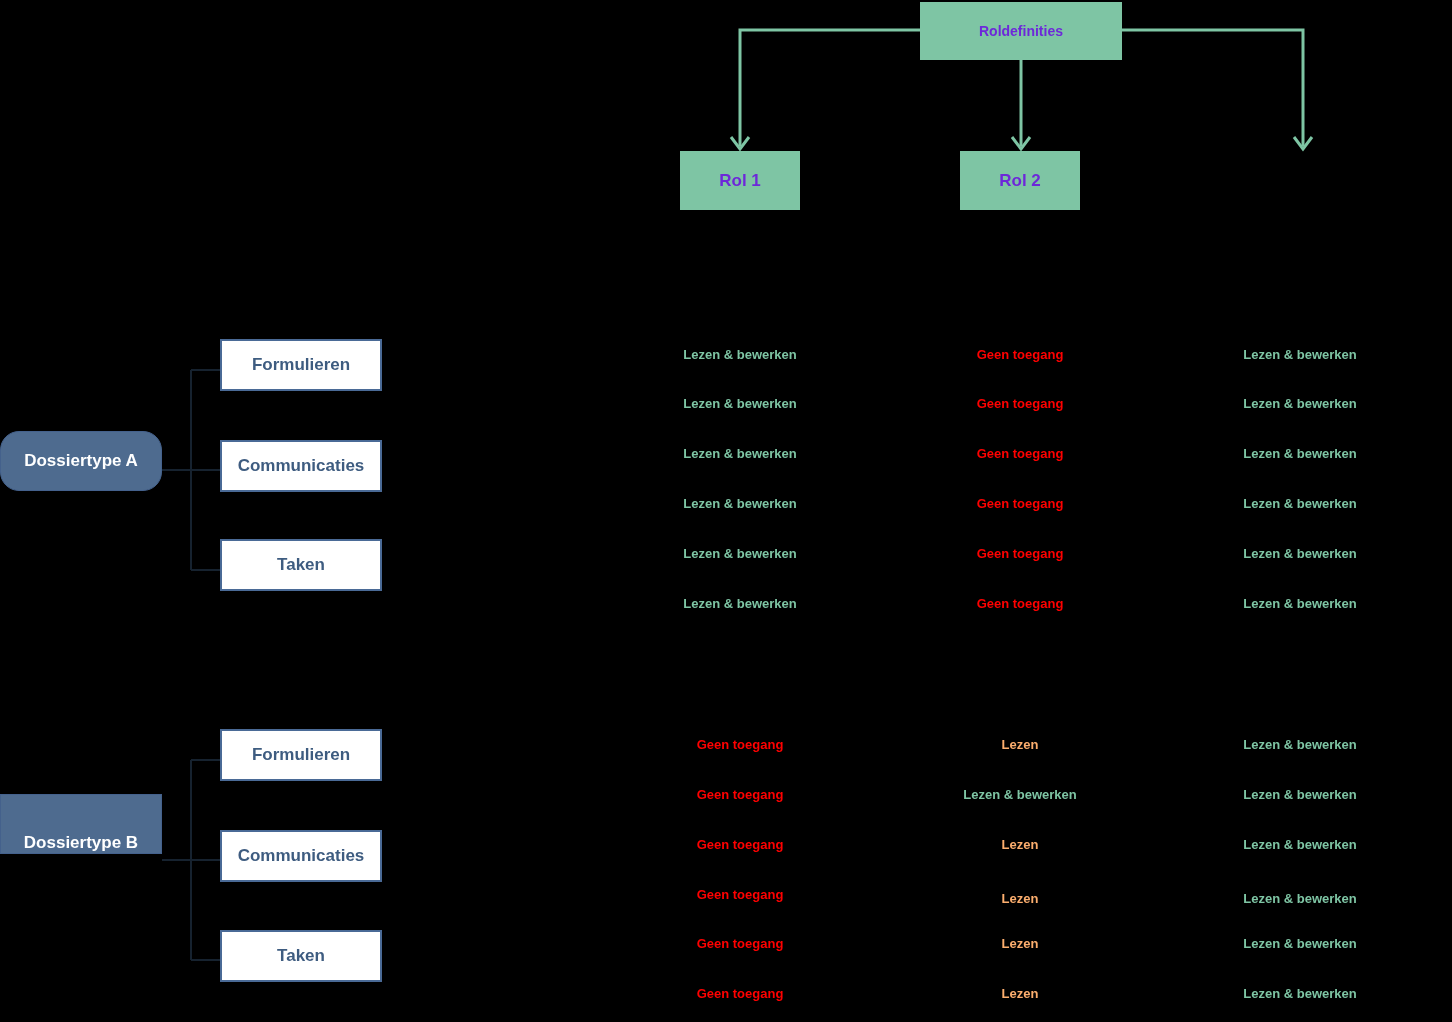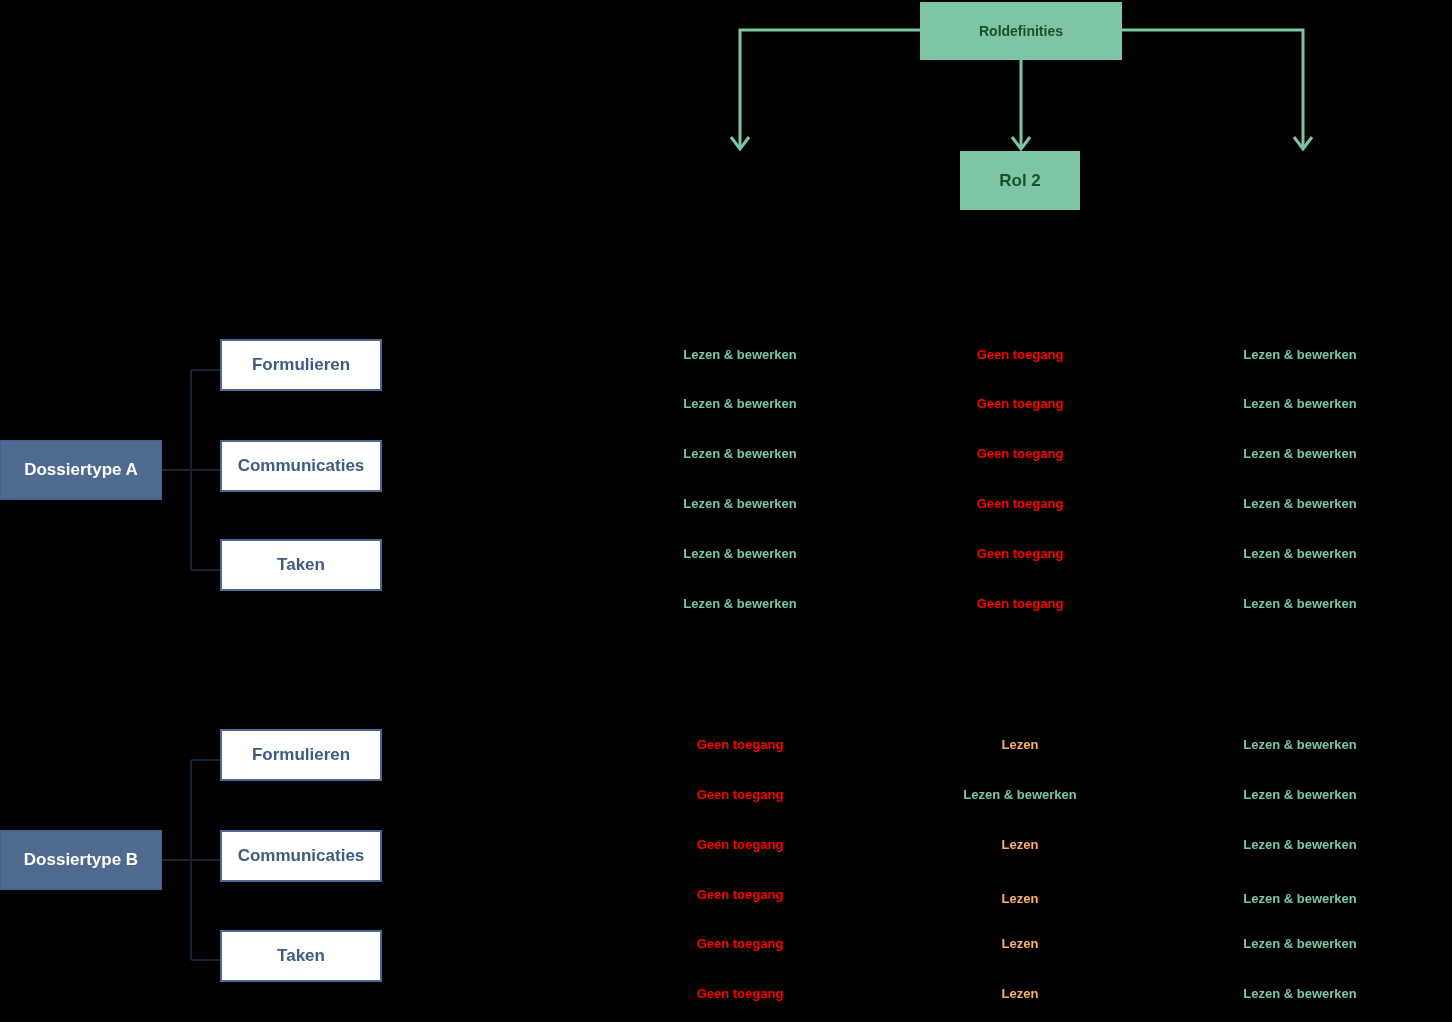--- a/index.html
+++ b/index.html
@@ -10,21 +10,21 @@
     overflow:hidden;
     font-family:"Liberation Sans",sans-serif;
   }
   .box{
     position:absolute;
     display:flex;align-items:center;justify-content:center;
     font-weight:bold;
     box-sizing:border-box;
     text-align:center;
   }
-  .green-box{background:#7EC5A4;color:#14532d;}
+  .green-box{background:#7EC5A4;color:#6d28d9;}
   .root-box{left:920px;top:2px;width:202px;height:58px;font-size:14px;}
   .role-box{width:120px;height:59px;top:151px;font-size:17px;}
   .slate-box{background:#4E6B8F;color:#FFFFFF;font-size:17px;left:0;width:162px;height:60px;border:1px solid #44618C;}
   .cat-box{background:#FFFFFF;border:2px solid #4A6A96;color:#3E5C80;font-size:17px;left:220px;width:162px;height:52px;}
   .access{
     position:absolute;width:220px;
     text-align:center;font-weight:bold;font-size:13px;line-height:16px;
     color:#FFFFFF;
   }
   .col1{left:630px;} .col2{left:910px;} .col3{left:1190px;}
@@ -50,25 +50,28 @@
     <g stroke="#16222F" stroke-width="2" fill="none">
       <path d="M162,470 H191 M191,370 V570 M191,370 H220 M191,470 H220 M191,570 H220"></path>
       <path d="M162,860 H191 M191,760 V960 M191,760 H220 M191,860 H220 M191,960 H220"></path>
     </g>
   </svg>
 
   <div class="box green-box root-box">
     <span>Roldefinities</span>
   </div>
 
+  <div class="box green-box role-box" style="left:680px;">
+    <span>Rol 1</span>
+  </div>
   <div class="box green-box role-box" style="left:960px;">
     <span>Rol 2</span>
   </div>
 
-  <div class="box slate-box" style="top:440px;">
+  <div class="box slate-box" style="top:431px;border-radius:19px;">
     <span>Dossiertype A</span>
   </div>
   <div class="box cat-box" style="top:339px;">
     <span>Formulieren</span>
   </div>
   <div class="box cat-box" style="top:440px;">
     <span>Communicaties</span>
   </div>
   <div class="box cat-box" style="top:539px;">
     <span>Taken</span>
@@ -91,21 +94,21 @@
   <div class="access col3" style="top: 496px; color: rgb(126, 197, 164);">Lezen &amp; bewerken</div>
 
   <div class="access col1" style="top: 546px; color: rgb(126, 197, 164);">Lezen &amp; bewerken</div>
   <div class="access col2" style="top: 546px; color: rgb(255, 0, 0);">Geen toegang</div>
   <div class="access col3" style="top: 546px; color: rgb(126, 197, 164);">Lezen &amp; bewerken</div>
 
   <div class="access col1" style="top: 596px; color: rgb(126, 197, 164);">Lezen &amp; bewerken</div>
   <div class="access col2" style="top: 596px; color: rgb(255, 0, 0);">Geen toegang</div>
   <div class="access col3" style="top: 596px; color: rgb(126, 197, 164);">Lezen &amp; bewerken</div>
 
-  <div class="box slate-box" style="top:830px;">
+  <div class="box slate-box" style="top:794px;align-items:flex-end;">
     <span>Dossiertype B</span>
   </div>
   <div class="box cat-box" style="top:729px;">
     <span>Formulieren</span>
   </div>
   <div class="box cat-box" style="top:830px;">
     <span>Communicaties</span>
   </div>
   <div class="box cat-box" style="top:930px;">
     <span>Taken</span>

